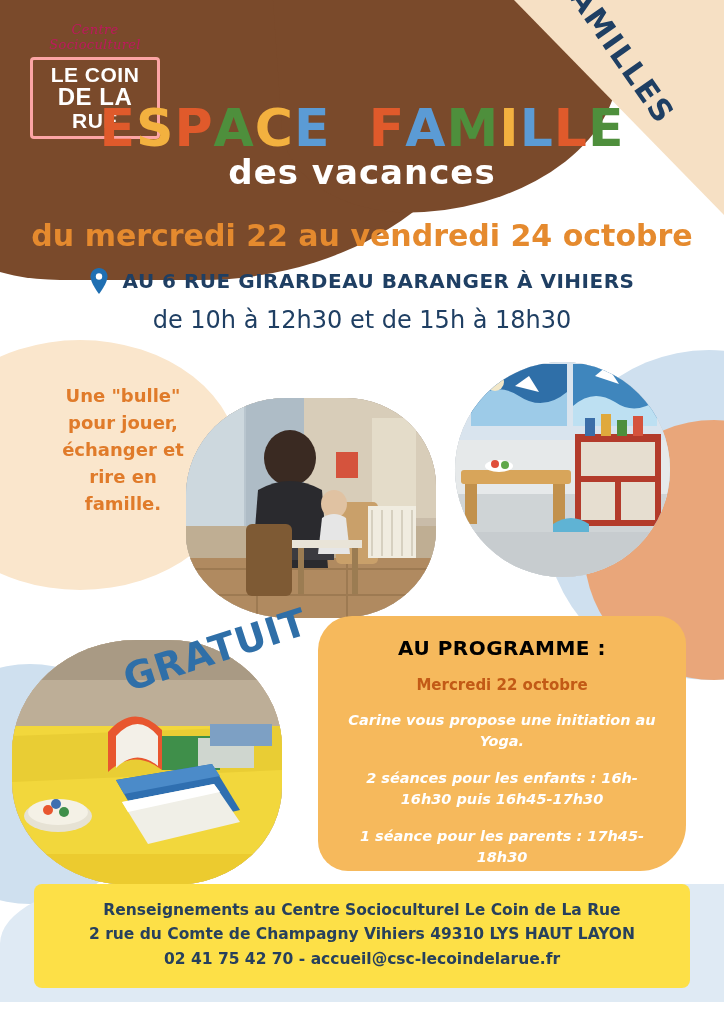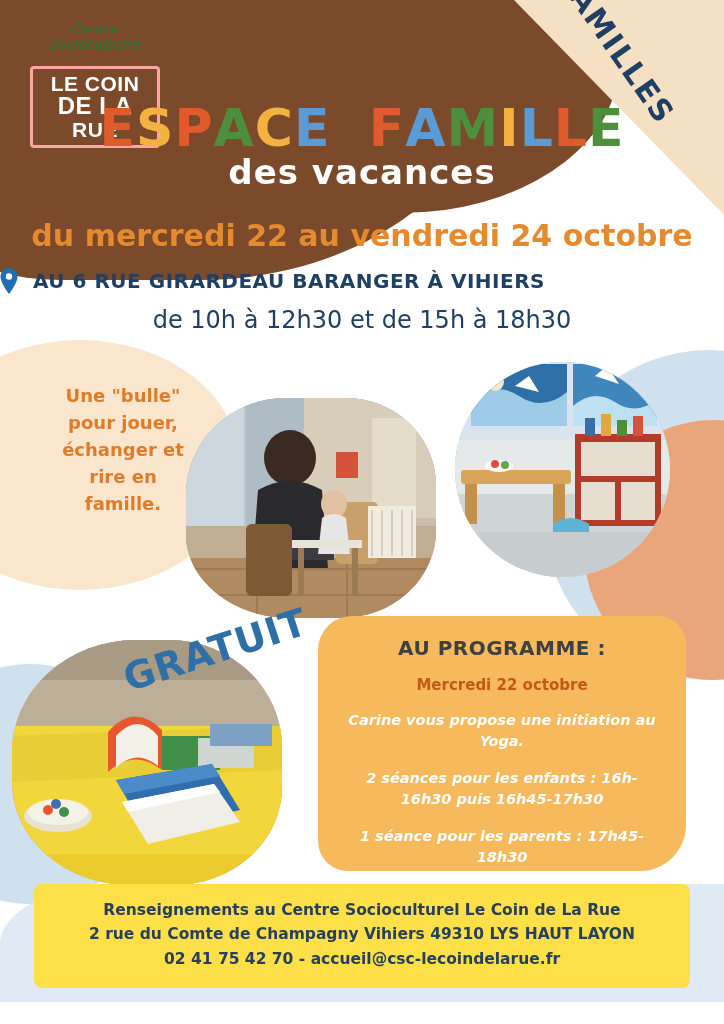--- a/index.html
+++ b/index.html
@@ -108,23 +108,23 @@
     left: 30px;
     top: 22px;
     width: 130px;
     text-align: center;
     z-index: 6;
   }
   .logo-script {
     font-family: "DejaVu Serif", serif;
     font-style: italic;
     font-size: 13px;
-    color: #15803d;
+    color: #be185d;
     letter-spacing: .3px;
-    margin-bottom: 14px;
+    margin-bottom: 5px;
   }
   .logo-box {
     border: 3px solid #fca5a5;
     border-radius: 4px;
     padding: 4px 6px 5px 6px;
     color: #ffffff;
     font-weight: bold;
     line-height: 1.02;
     background: transparent;
   }
@@ -187,21 +187,21 @@
     font-size: 30px;
     color: #e58a2e;
     z-index: 6;
   }
   .addr-row {
     position: absolute;
     left: 0;
     top: 268px;
     width: 724px;
     display: flex;
-    justify-content: flex-start;
+    justify-content: center;
     align-items: center;
     gap: 15px;
     z-index: 6;
   }
   .pin {
     width: 18px;
     height: 26px;
     position: relative;
   }
   .address {
@@ -296,21 +296,21 @@
     border-radius: 34px 28px 46px 30px;
     z-index: 6;
     text-align: center;
     padding-top: 12px;
     box-sizing: border-box;
   }
   .prog-title {
     font-family: "DejaVu Sans", sans-serif;
     font-weight: bold;
     font-size: 20px;
-    color: #404040;
+    color: #000000;
     letter-spacing: .5px;
     margin-top: 8px;
   }
   .prog-date {
     font-family: "DejaVu Sans", sans-serif;
     font-weight: bold;
     font-size: 15px;
     color: #c25a16;
     margin-top: 16px;
   }

